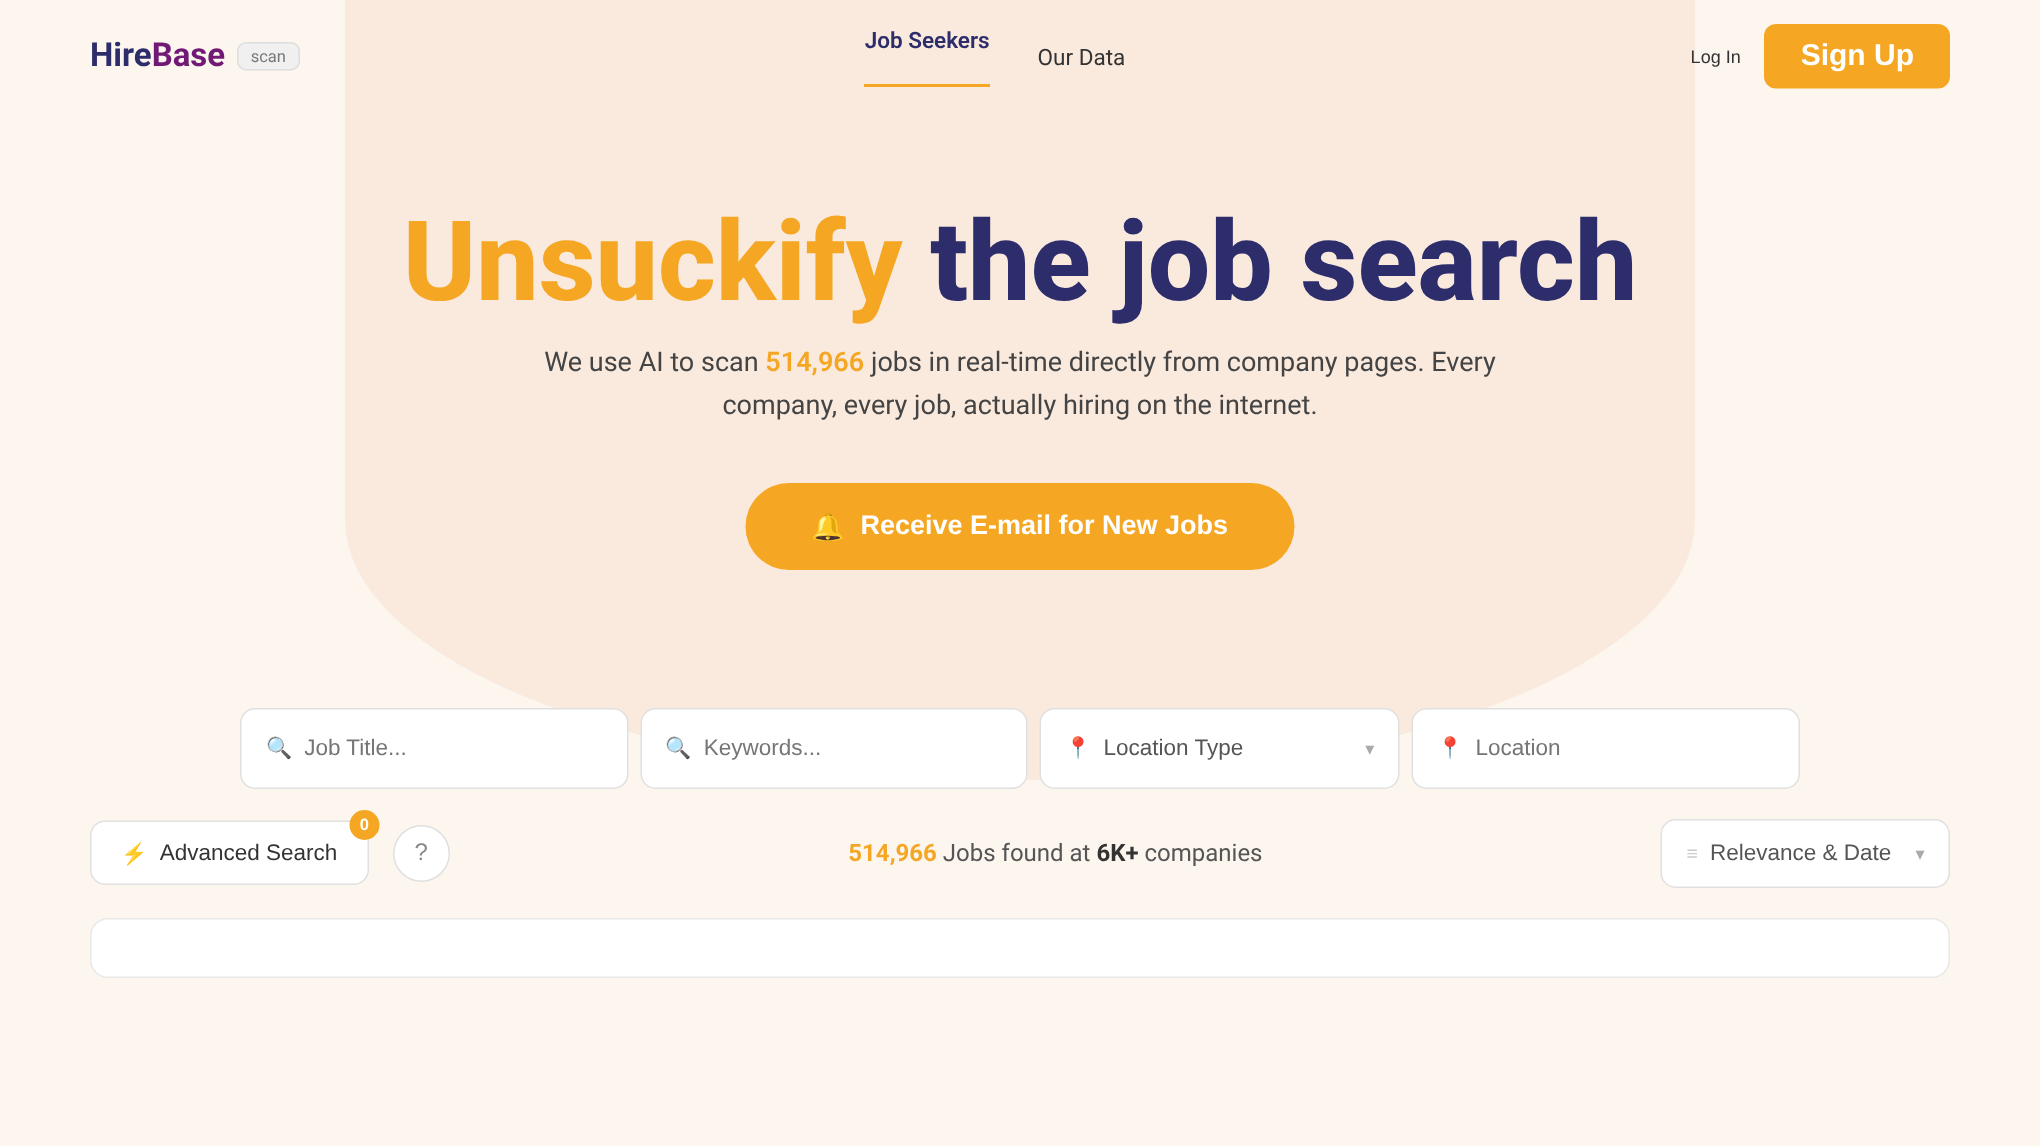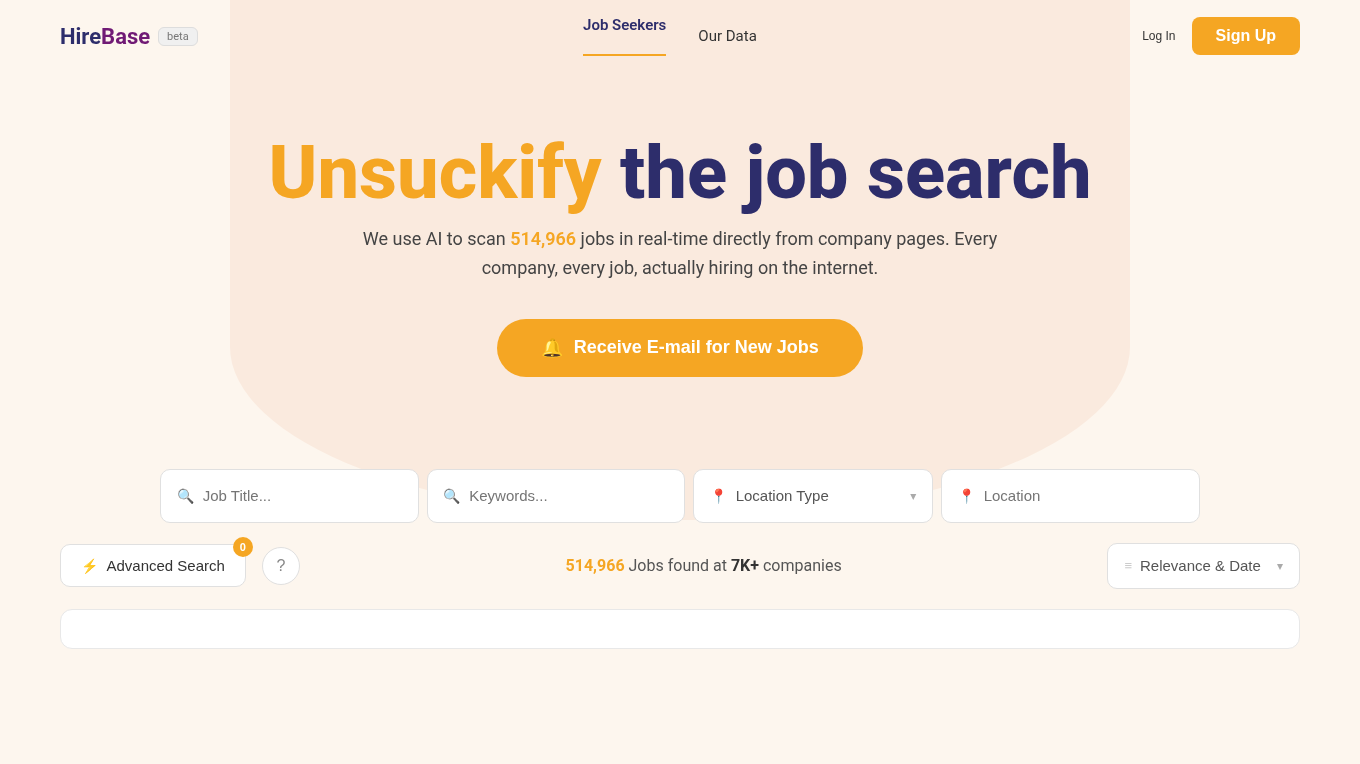--- a/index.html
+++ b/index.html
@@ -95,21 +95,21 @@
       font-size: 12px;
       color: #333;
       cursor: pointer;
       font-weight: 500;
     }
 
     .btn-signup {
       background: #f5a623;
       border: none;
       border-radius: 8px;
-      font-size: 16px;
+      font-size: 20px;
       font-weight: 600;
       color: white;
       padding: 10px 24px;
       cursor: pointer;
     }
 
     
     .hero {
       position: relative;
       z-index: 5;
@@ -342,21 +342,21 @@
 </head>
 <body>
 
 <div class="blob-bg"></div>
 
 <nav class="navbar">
   <div class="logo-area">
     <span class="logo-text">
       <span>Hire</span><span style="color:#701a75">Base</span>
     </span>
-    <span class="beta-badge">beta</span>
+    <span class="beta-badge">scan</span>
   </div>
 
   <div class="nav-links">
     <a class="nav-link active">Job Seekers</a>
     <a class="nav-link">Our Data</a>
   </div>
 
   <div class="nav-actions">
     <button class="btn-login">Log In</button>
     <button class="btn-signup">Sign Up</button>
@@ -413,21 +413,21 @@
     <span>Advanced Search</span>
     <span class="badge-count">0</span>
   </button>
 
   <button class="help-btn">
     <span>?</span>
   </button>
 
   <div class="results-count">
     <span class="count">514,966</span>
-    <span>Jobs found at </span><span class="companies">7K+</span><span> companies</span>
+    <span>Jobs found at </span><span class="companies">6K+</span><span> companies</span>
   </div>
 
   <div class="sort-select-wrapper">
     <span class="sort-icon-char">≡</span>
     <select class="sort-select">
       <option value="relevance-date">Relevance &amp; Date</option>
       <option value="date">Date</option>
       <option value="relevance">Relevance</option>
     </select>
     <span class="dropdown-arrow">▾</span>

